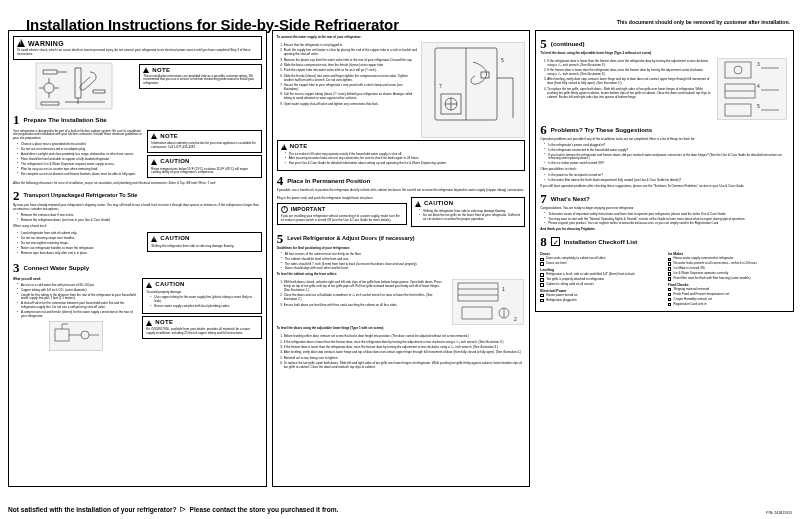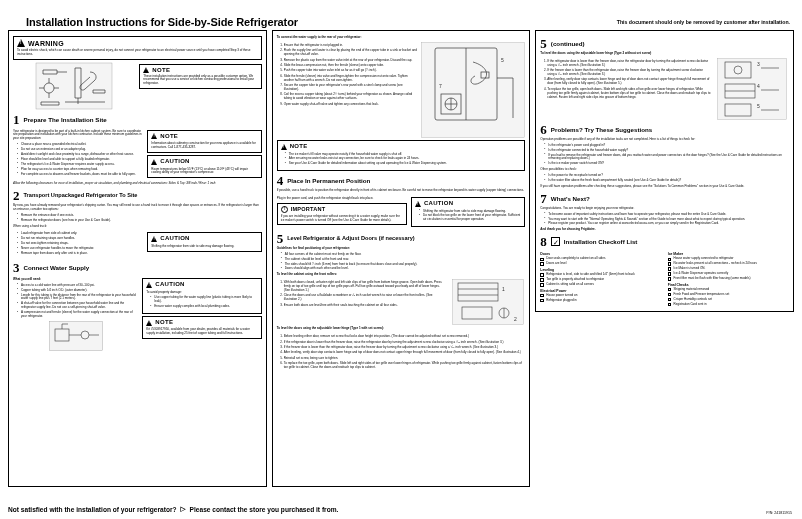--- a/index.html
+++ b/index.html
@@ -9,21 +9,21 @@
     background: #ffffff;
     font-family: "Liberation Sans", sans-serif;
     font-size: 3.1px;
     color: #000;
     position: relative;
     overflow: hidden;
   }
   .page { position: relative; width: 802px; height: 519px; padding: 6px 8px; }
 
   .doc-title {
-    font-size: 11px; font-weight: bold; letter-spacing: -0.1px;
+    font-size: 15px; font-weight: bold; letter-spacing: -0.1px;
     position: absolute; left: 26px; top: 16px;
   }
   .doc-note {
     font-size: 5.2px; font-weight: bold;
     position: absolute; right: 12px; top: 19px;
   }
 
   .columns {
     position: absolute; left: 8px; top: 30px; right: 8px; bottom: 32px;
     display: flex; gap: 5px;

